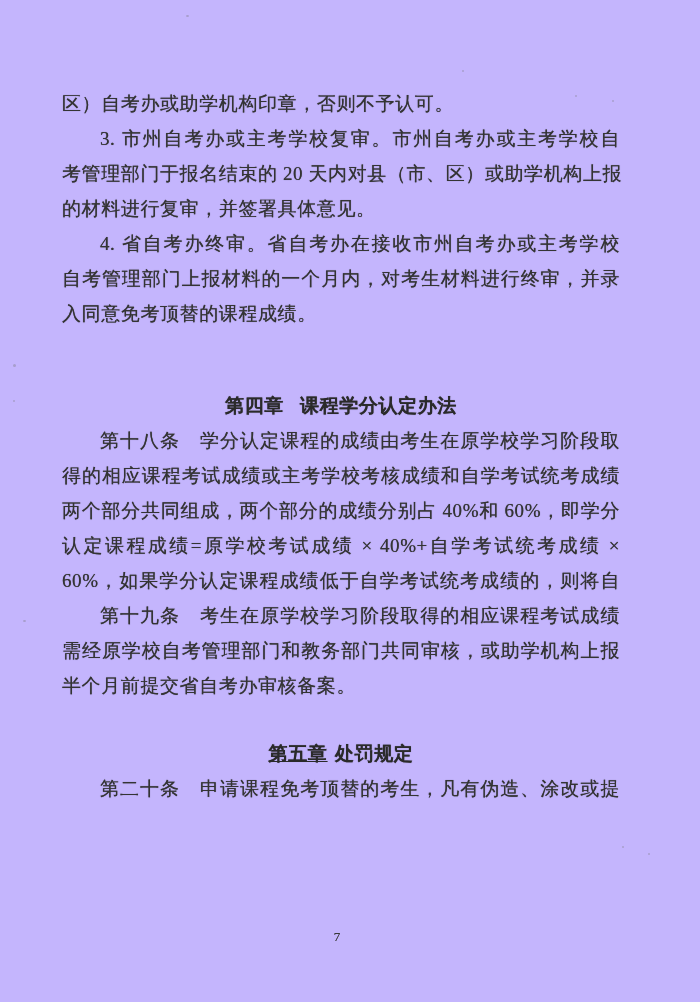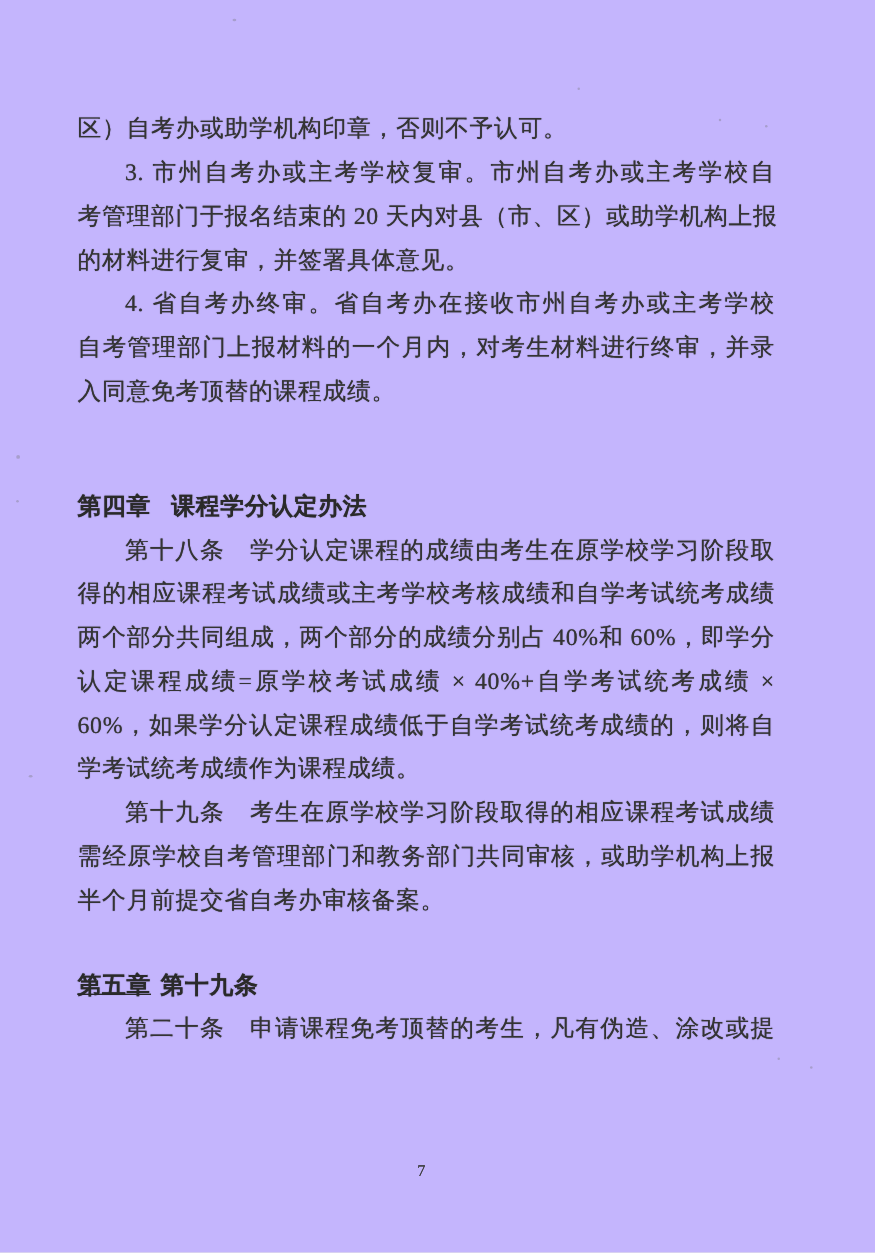--- a/index.html
+++ b/index.html
@@ -35,20 +35,21 @@
     text-align: justify;
     text-align-last: justify;
     font-family: Liberation Serif, serif;
   }
   .line.indent {
     text-indent: 2em;
   }
   .chapter-heading {
     height: 35px;
     line-height: 35px;
+    text-align: center;
     font-weight: 700;
     color: #2a2a2a;
     white-space: nowrap;
   }
   .chapter-heading.ch4 { margin-top: 57px; }
   .chapter-heading.ch5 { margin-top: 33px; }
   .chapter-heading .ch-num.wide-gap { margin-right: 0.85em; }
   .chapter-heading .ch-num.narrow-gap { margin-right: 0.4em; text-decoration: underline; }
   .page-number {
     position: absolute;
@@ -103,31 +104,30 @@
       <span class="ch-num wide-gap">第四章</span><span class="ch-title">课程学分认定办法</span>
     </div>
 
 
     <div class="paragraph">
       <div class="line indent fill">第十八条　学分认定课程的成绩由考生在原学校学习阶段取</div>
       <div class="line fill">得的相应课程考试成绩或主考学校考核成绩和自学考试统考成绩</div>
       <div class="line fill">两个部分共同组成，两个部分的成绩分别占 40%和 60%，即学分</div>
       <div class="line fill">认定课程成绩=原学校考试成绩 × 40%+自学考试统考成绩 ×</div>
       <div class="line fill">60%，如果学分认定课程成绩低于自学考试统考成绩的，则将自</div>
-      <div class="line">学考试统考成绩作为课程成绩。</div>
     </div>
 
     <div class="paragraph">
       <div class="line indent fill">第十九条　考生在原学校学习阶段取得的相应课程考试成绩</div>
       <div class="line fill">需经原学校自考管理部门和教务部门共同审核，或助学机构上报</div>
       <div class="line">半个月前提交省自考办审核备案。</div>
     </div>
 
     <div class="chapter-heading ch5">
-      <span class="ch-num narrow-gap">第五章</span><span class="ch-title">第十九条</span>
+      <span class="ch-num narrow-gap">第五章</span><span class="ch-title">处罚规定</span>
     </div>
 
     <div class="paragraph">
       <div class="line indent fill">第二十条　申请课程免考顶替的考生，凡有伪造、涂改或提</div>
     </div>
 
   </div>
 
   <div class="page-number">7</div>
 

